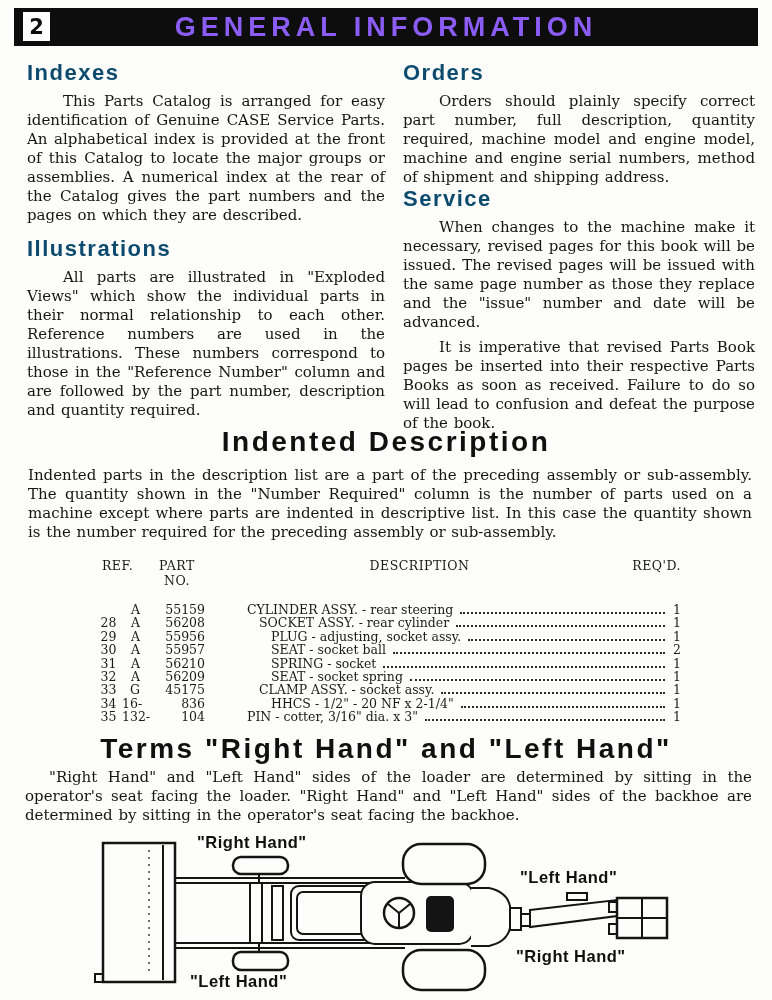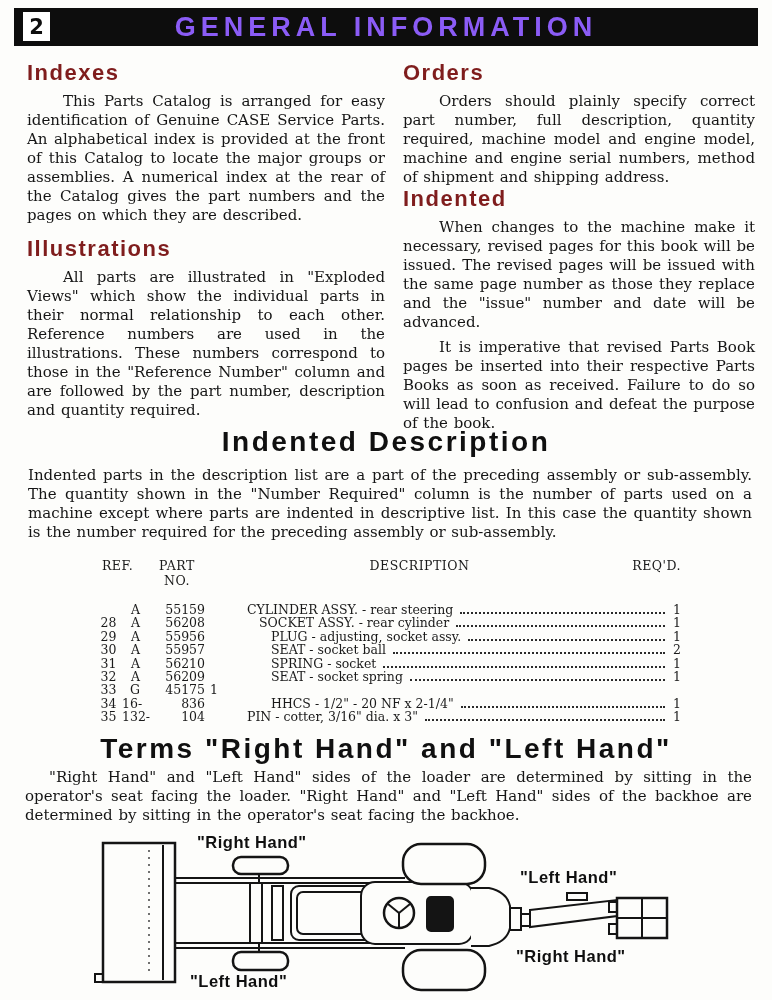--- a/index.html
+++ b/index.html
@@ -26,21 +26,21 @@
   }
   .header-title {
     color: #8b5cf6; font-family: "Liberation Sans", sans-serif;
     font-weight: bold; font-size: 27px; letter-spacing: 5px; white-space: nowrap;
   }
 
   
   .sec-h {
     position: absolute;
     font-family: "Liberation Sans", sans-serif; font-weight: bold;
-    font-size: 22px; letter-spacing: 1.5px; color: #7f1d1d;
+    font-size: 22px; letter-spacing: 1.5px; color: #0c4a6e;
   }
   .body-p {
     position: absolute;
     font-size: 15px; line-height: 19px; text-align: justify;
     word-spacing: 1px;
   }
   .body-p.first-indent { text-indent: 36px; }
   .col-left  { left: 27px;  width: 358px; }
   .col-right { left: 403px; width: 352px; }
 
@@ -119,21 +119,21 @@
 
   <h2 class="sec-h col-left" id="indexes-h">Indexes</h2>
   <p class="body-p first-indent col-left" id="indexes-p">This Parts Catalog is arranged for easy identification of Genuine CASE Service Parts. An alphabetical index is provided at the front of this Catalog to locate the major groups or assemblies. A numerical index at the rear of the Catalog gives the part numbers and the pages on which they are described.</p>
 
   <h2 class="sec-h col-left" id="illus-h">Illustrations</h2>
   <p class="body-p first-indent col-left" id="illus-p">All parts are illustrated in "Exploded Views" which show the individual parts in their normal relationship to each other. Reference numbers are used in the illustrations. These numbers correspond to those in the "Reference Number" column and are followed by the part number, description and quantity required.</p>
 
   <h2 class="sec-h col-right" id="orders-h">Orders</h2>
   <p class="body-p first-indent col-right" id="orders-p">Orders should plainly specify correct part number, full description, quantity required, machine model and engine model, machine and engine serial numbers, method of shipment and shipping address.</p>
 
-  <h2 class="sec-h col-right" id="changes-h">Indented</h2>
+  <h2 class="sec-h col-right" id="changes-h">Service</h2>
   <p class="body-p first-indent col-right" id="changes-p1">When changes to the machine make it necessary, revised pages for this book will be issued. The revised pages will be issued with the same page number as those they replace and the "issue" number and date will be advanced.</p>
   <p class="body-p first-indent col-right" id="changes-p2">It is imperative that revised Parts Book pages be inserted into their respective Parts Books as soon as received. Failure to do so will lead to confusion and defeat the purpose of the book.</p>
 
   <h2 class="center-h" id="indented-h">Indented Description</h2>
   <p class="body-p" id="indented-p">Indented parts in the description list are a part of the preceding assembly or sub-assembly. The quantity shown in the "Number Required" column is the number of parts used on a machine except where parts are indented in descriptive list. In this case the quantity shown is the number required for the preceding assembly or sub-assembly.</p>
 
   <div class="ptable">
     <div class="thead">
       <span class="h-ref">REF.</span>
       <span class="h-part">PART NO.</span>
@@ -198,20 +198,24 @@
       <span class="c-desc ind2">
           <span class="dtext">SEAT - socket spring</span>
           <span class="leader"></span>
         </span>
       <span class="c-qty">1</span>
     </div>
     <div class="trow">
       <span class="c-ref">33</span>
       <span class="c-pre">G</span>
       <span class="c-num">45175</span>
+      <span class="c-desc ind1">
+          <span class="dtext">CLAMP ASSY. - socket assy.</span>
+          <span class="leader"></span>
+        </span>
       <span class="c-qty">1</span>
     </div>
     <div class="trow">
       <span class="c-ref">34</span>
       <span class="c-pre">16-</span>
       <span class="c-num">836</span>
       <span class="c-desc ind2">
           <span class="dtext">HHCS - 1/2" - 20 NF x 2-1/4"</span>
           <span class="leader"></span>
         </span>

